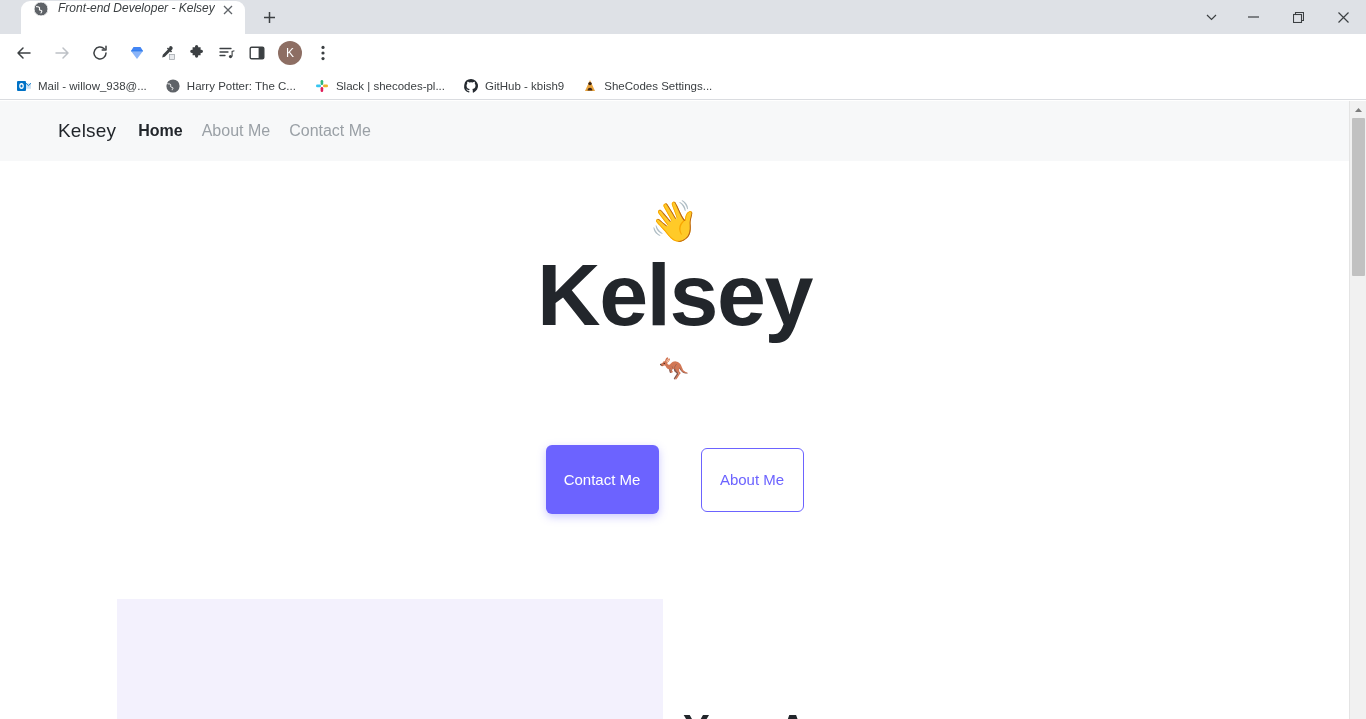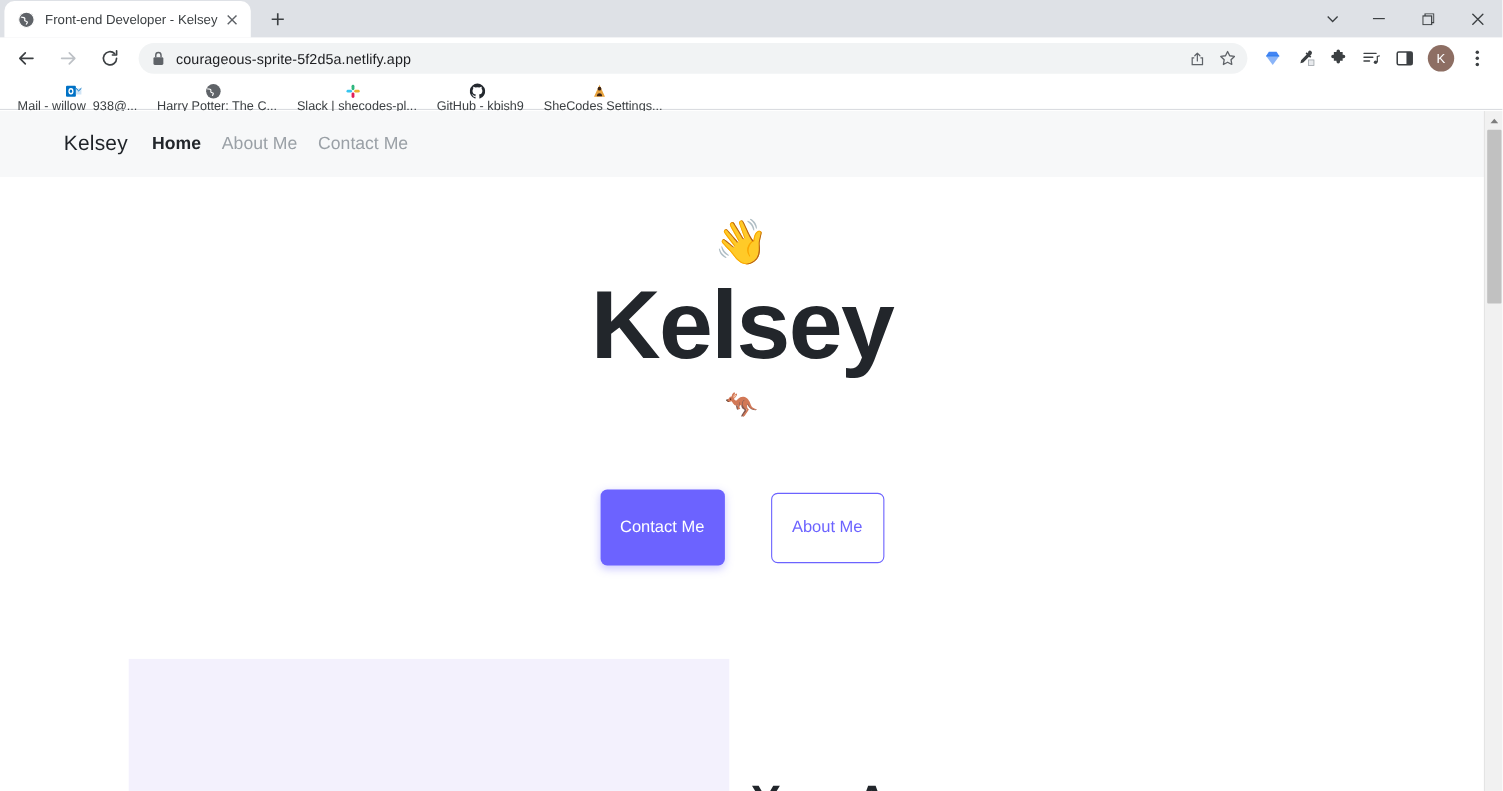--- a/index.html
+++ b/index.html
@@ -11,24 +11,25 @@
   }
 
   
   .browser { width: 1366px; height: 719px; position: relative; background: #ffffff; }
 
   .tabstrip {
     height: 34px; background: #dee1e6;
     display: flex; align-items: flex-end; position: relative;
   }
   .tab {
-    margin-left: 4px; width: 224px; height: 33px;
+    margin-left: 21px; width: 224px; height: 33px;
     background: #ffffff; border-radius: 9px 9px 0 0;
-    display: flex; align-items: center; padding: 0 8px 0 12px;
+    display: flex; padding: 0 8px 0 12px;
     position: relative;
+    font-style: italic;
   }
   .tab-favicon { width: 16px; height: 16px; flex: 0 0 16px; margin-right: 9px; }
   .tab-title {
     flex: 1 1 auto; font-size: 12px; color: #3c4043;
     white-space: nowrap; overflow: hidden; text-overflow: ellipsis;
   }
   .tab-close {
     width: 18px; height: 18px; flex: 0 0 18px; margin-left: 4px;
     display: flex; align-items: center; justify-content: center; border-radius: 50%;
   }
@@ -68,21 +69,21 @@
     color: #fff; font-size: 12px; display: flex; align-items: center; justify-content: center;
     margin: 0 6px;
   }
 
   .bookmarks {
     height: 28px; background: #ffffff; display: flex; align-items: center;
     padding: 0 8px; border-bottom: 1px solid #dadce0;
   }
   .bm {
     display: flex; align-items: center; height: 22px;
-    padding: 0 8px; border-radius: 4px; margin-right: 2px; flex-direction: column;
+    padding: 0 8px; border-radius: 4px; margin-right: 2px;
   }
   .bm-ico { width: 16px; height: 16px; flex: 0 0 16px; margin-right: 6px; }
   .bm-label { font-size: 11.5px; color: #3c4043; white-space: nowrap; }
 
   
   .viewport {
     position: absolute; left: 0; top: 101px;
     width: 1366px; height: 618px; background: #ffffff; overflow: hidden;
   }
   .page { width: 1349px; height: 506px; position: relative; background: #ffffff; }
@@ -226,42 +227,20 @@
         <path d="M3 9h12M10 4l5 5-5 5" stroke="#bdc1c6" stroke-width="1.5" fill="none" stroke-linecap="round" stroke-linejoin="round"></path>
       </svg>
     </div>
     <div class="nav-btn">
       <svg width="18" height="18" viewBox="0 0 18 18">
         <path d="M15 9a6 6 0 1 1-1.8-4.3" stroke="#3c4043" stroke-width="1.5" fill="none" stroke-linecap="round"></path>
         <path d="M15 2.2V6h-3.8" stroke="#3c4043" stroke-width="1.5" fill="none" stroke-linecap="round" stroke-linejoin="round"></path>
       </svg>
     </div>
 
-    <div class="omnibox">
-      <span style="display:flex;align-items:center;">
-        <svg width="12" height="14" viewBox="0 0 12 14">
-          <rect x="1.5" y="6" width="9" height="7" rx="1.2" fill="#5f6368"></rect>
-          <path d="M3.6 6V4.2a2.4 2.4 0 0 1 4.8 0V6" fill="none" stroke="#5f6368" stroke-width="1.3"></path>
-        </svg>
-      </span>
-      <span class="omnibox-url" title="courageous-sprite-5f2d5a.netlify.app">courageous-sprite-5f2d5a.netlify.app</span>
-      <span class="omni-actions">
-        <span class="omni-icon">
-          <svg width="15" height="15" viewBox="0 0 16 16">
-            <path d="M5 7H3v6.5h10V7h-2" fill="none" stroke="#5f6368" stroke-width="1.2"></path>
-            <path d="M8 10V2.5M5.5 5L8 2.5 10.5 5" fill="none" stroke="#5f6368" stroke-width="1.2" stroke-linecap="round" stroke-linejoin="round"></path>
-          </svg>
-        </span>
-        <span class="omni-icon">
-          <svg width="16" height="16" viewBox="0 0 16 16">
-            <path d="M8 1.8l1.9 3.9 4.3.6-3.1 3 .7 4.3L8 11.6l-3.8 2 .7-4.3-3.1-3 4.3-.6z" fill="none" stroke="#5f6368" stroke-width="1.2" stroke-linejoin="round"></path>
-          </svg>
-        </span>
-      </span>
-    </div>
 
     <div class="tb-icon">
       <svg width="18" height="18" viewBox="0 0 18 18">
         <path d="M3 7h12l-6 8z" fill="#8ab4f8"></path>
         <path d="M3 7l2.5-4h7L15 7z" fill="#4285f4"></path>
         <path d="M3 7h12" stroke="#1a73e8" stroke-width=".6"></path>
       </svg>
     </div>
     <div class="tb-icon">
       <svg width="18" height="18" viewBox="0 0 18 18">

